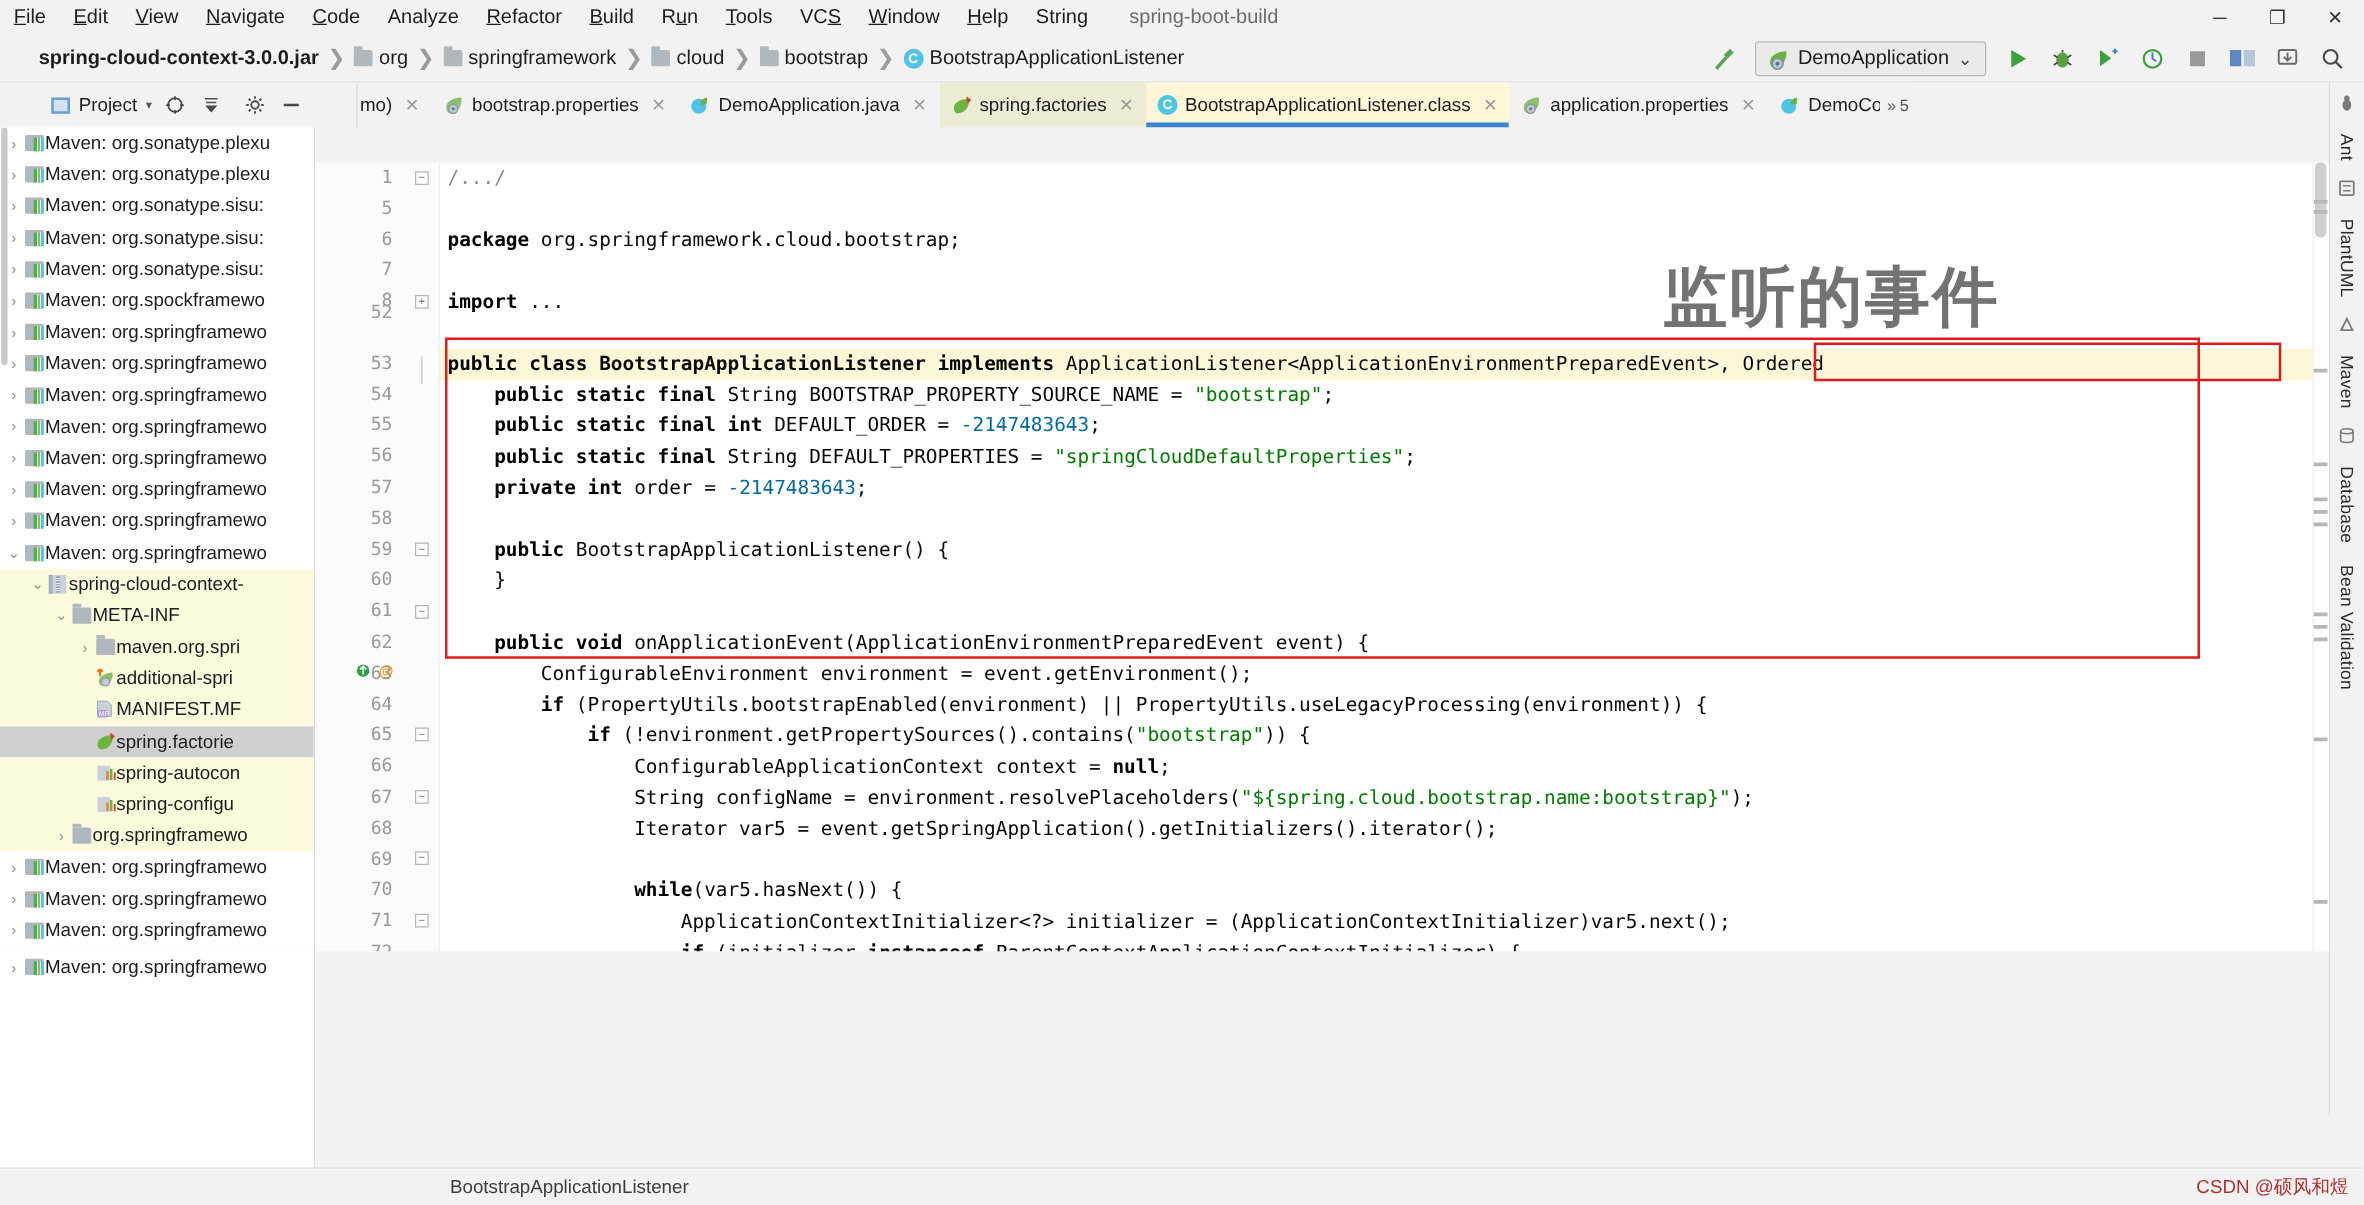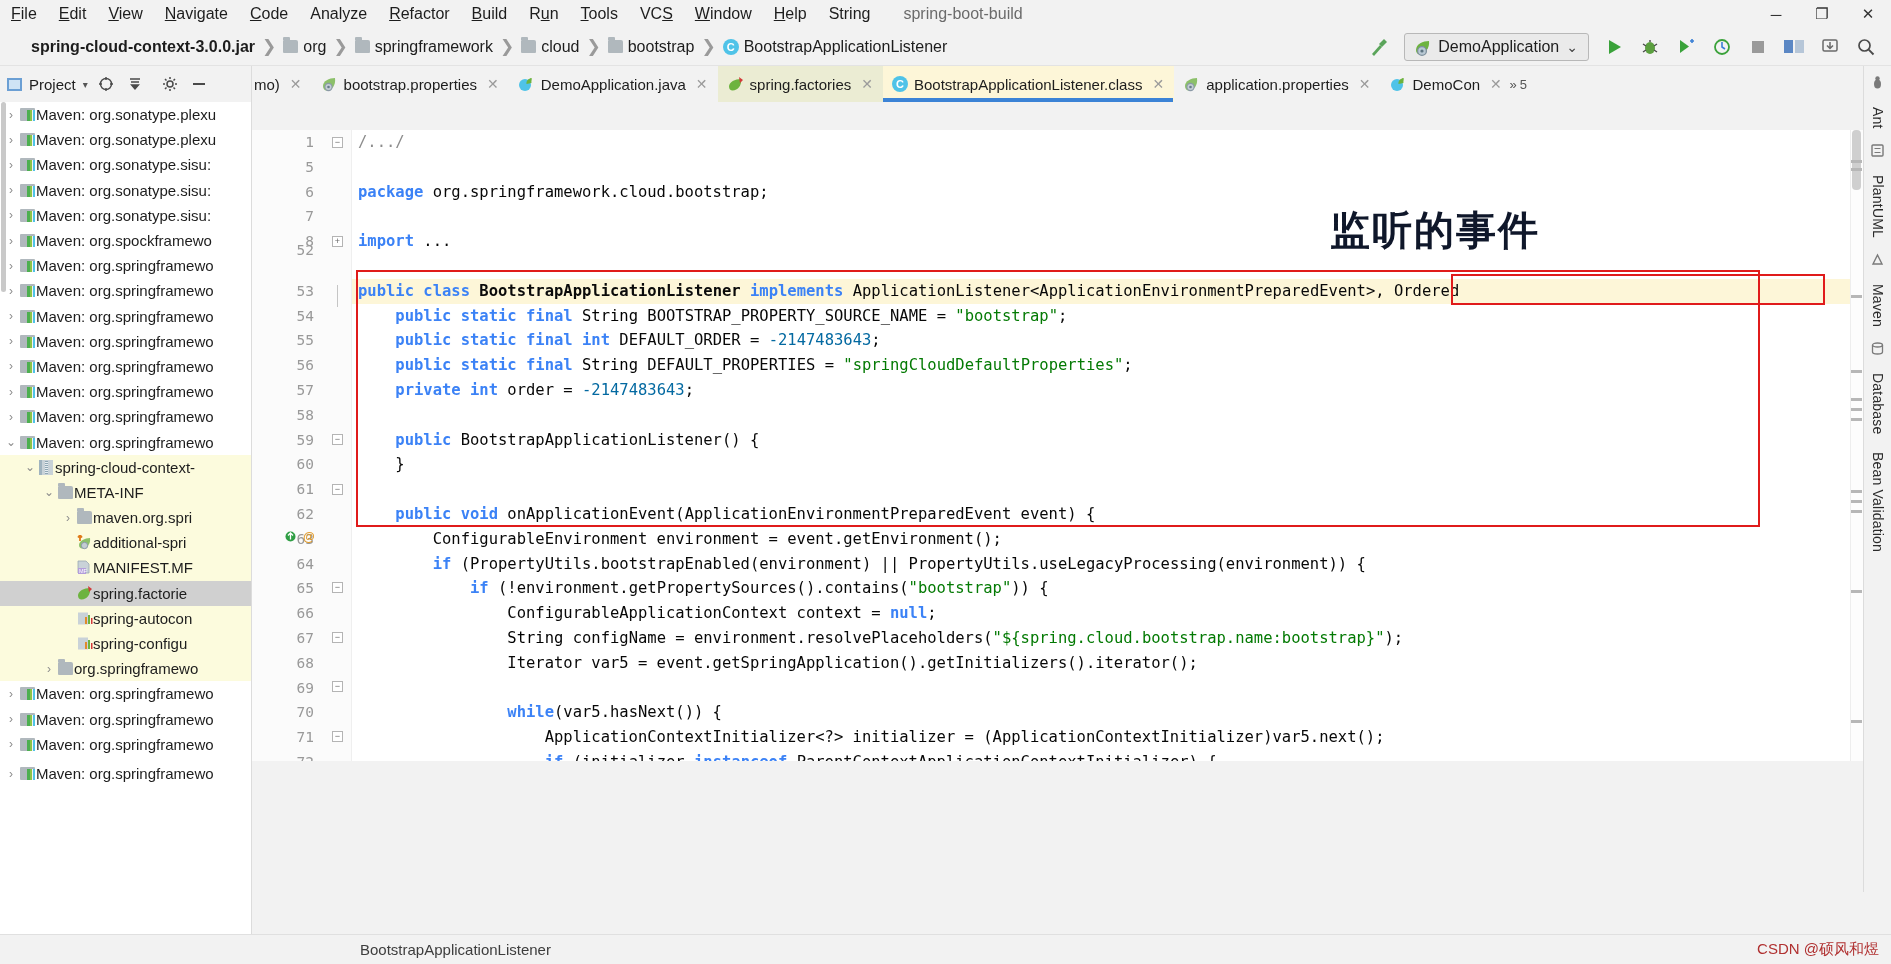--- a/index.html
+++ b/index.html
@@ -68,21 +68,21 @@
     display: flex; align-items: center; gap: 7px; height: 28px;
     padding: 0 10px 0 8px; border: 1px solid #b8b8b8; border-radius: 3px;
     background: #eaeaea; margin: 0 6px;
   }
   .runcfg .lbl { font-size: 16px; color: #1d1d1d; white-space: nowrap; }
   .leafico { width: 18px; height: 16px; position: relative; }
 
   
   .tabrow {
     position: absolute; top: 66px; left: 0; width: 1533px; height: 36px;
-    background: #f2f2f2; display: flex; align-items: stretch;
+    background: #f2f2f2; display: flex; align-items: stretch; padding-left: 34px;
   }
   .projhdr {
     width: 252px; display: flex; align-items: center; gap: 7px;
     padding-left: 7px; border-right: 1px solid #dcdcdc; flex-shrink: 0;
   }
   .projhdr .ptxt { font-size: 15px; color: #1d1d1d; }
   .proj-ico {
     width: 15px; height: 13px; border: 2px solid #6b9fd4; background: #cfe3f5;
   }
   .mini { width: 22px; height: 22px; display:flex; align-items:center; justify-content:center; color:#5a5a5a; }
@@ -174,33 +174,33 @@
   }
   .foldline { position:absolute; left:85px; width:1px; background:#c5c5c5; }
   .gutmark { position:absolute; font-size: 12px; }
   .code {
     position: absolute; left: 6px; top: 0;
     font-family: "DejaVu Sans Mono", monospace; font-size: 15.5px;
     line-height: 24.8px; white-space: pre; color: #080808;
   }
   .cl { height: 24.8px; white-space: pre; }
   .hl-line { position:absolute; left:0; right:0; height:24.8px; background:#fdf6d8; }
-  .kw { color: #3b82f6; font-weight: bold; }
+  .kw { color: #000000; font-weight: bold; }
   .str { color: #047a04; }
   .num { color: #0369a1; }
   .cls { color: #000000; }
   .cmt { color: #8c8c8c; }
   .boldid { color: #0a0a0a; font-weight: bold; }
 
   
   .redbox {
     position: absolute; border: 2px solid #e01b1b; pointer-events: none;
   }
   .cn-note {
-    position: absolute; color: #0f172a; font-size: 40px; font-weight: bold;
+    position: absolute; color: #737373; font-size: 52px; font-weight: bold;
     font-family: "DejaVu Sans", sans-serif; letter-spacing: 2px;
   }
 
   
   .stripe {
     position: absolute; top: 130px; right: 28px; width: 13px; height: 631px;
     background: #fdfdfd; border-left: 1px solid #eee;
   }
   .stripe .mk { position: absolute; right: 1px; width: 11px; height: 2.5px; background: #b7b7b7; }
   .stripe .thumb { position:absolute; right:2px; top:0; width:9px; height:60px; background:#cfcfcf; border-radius:4px; }

